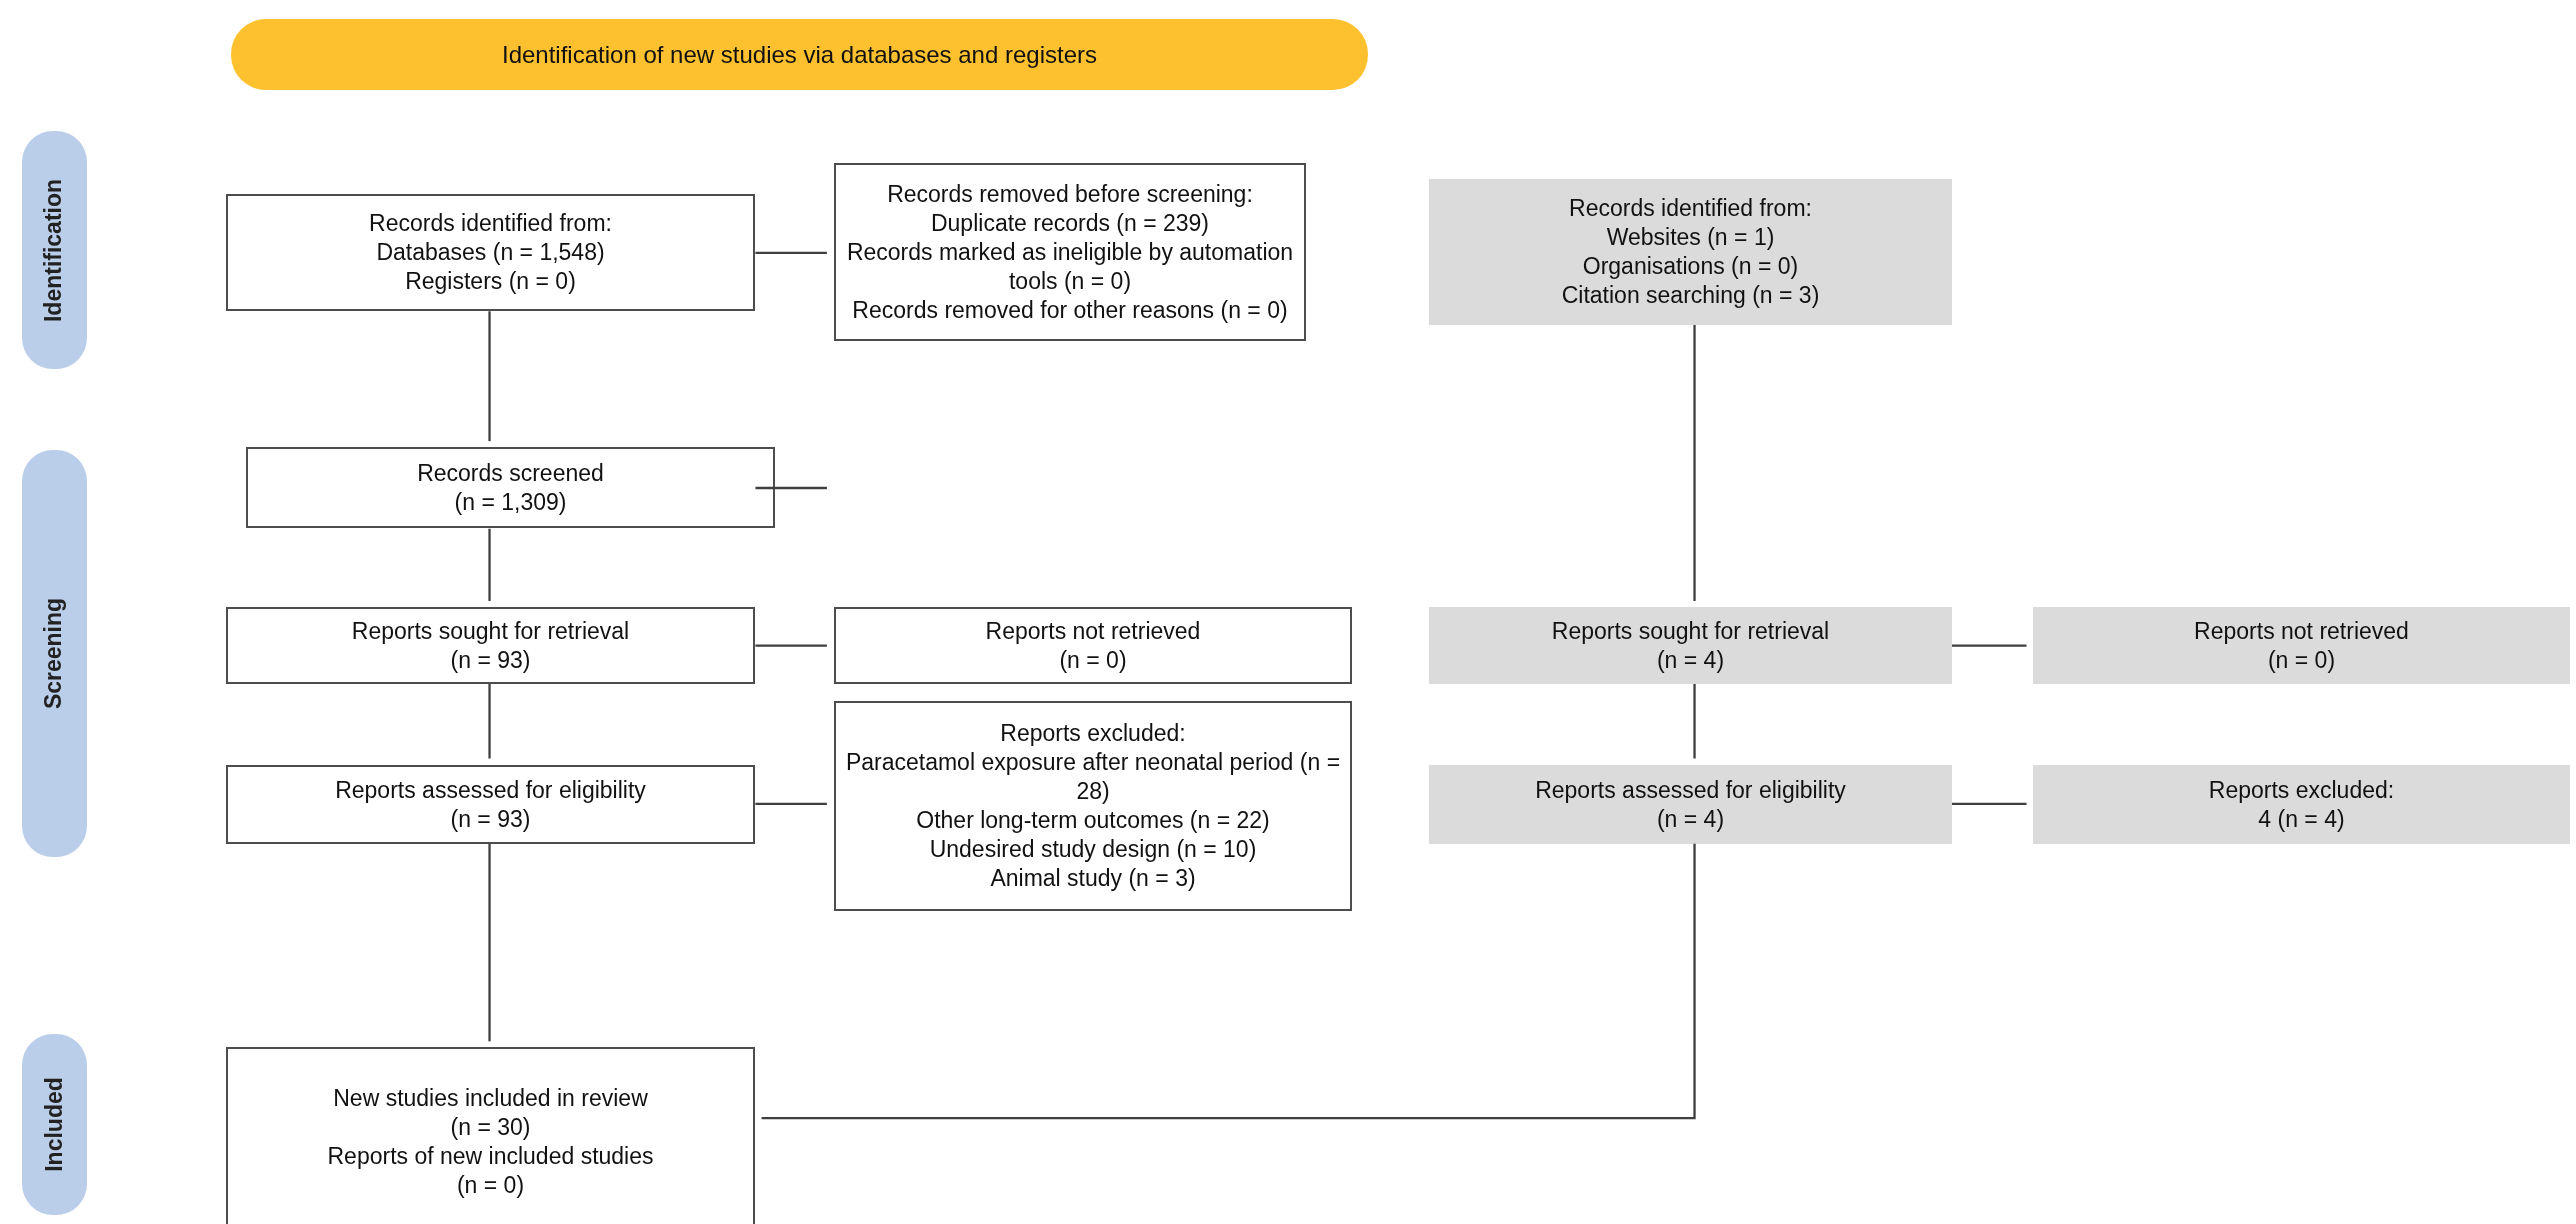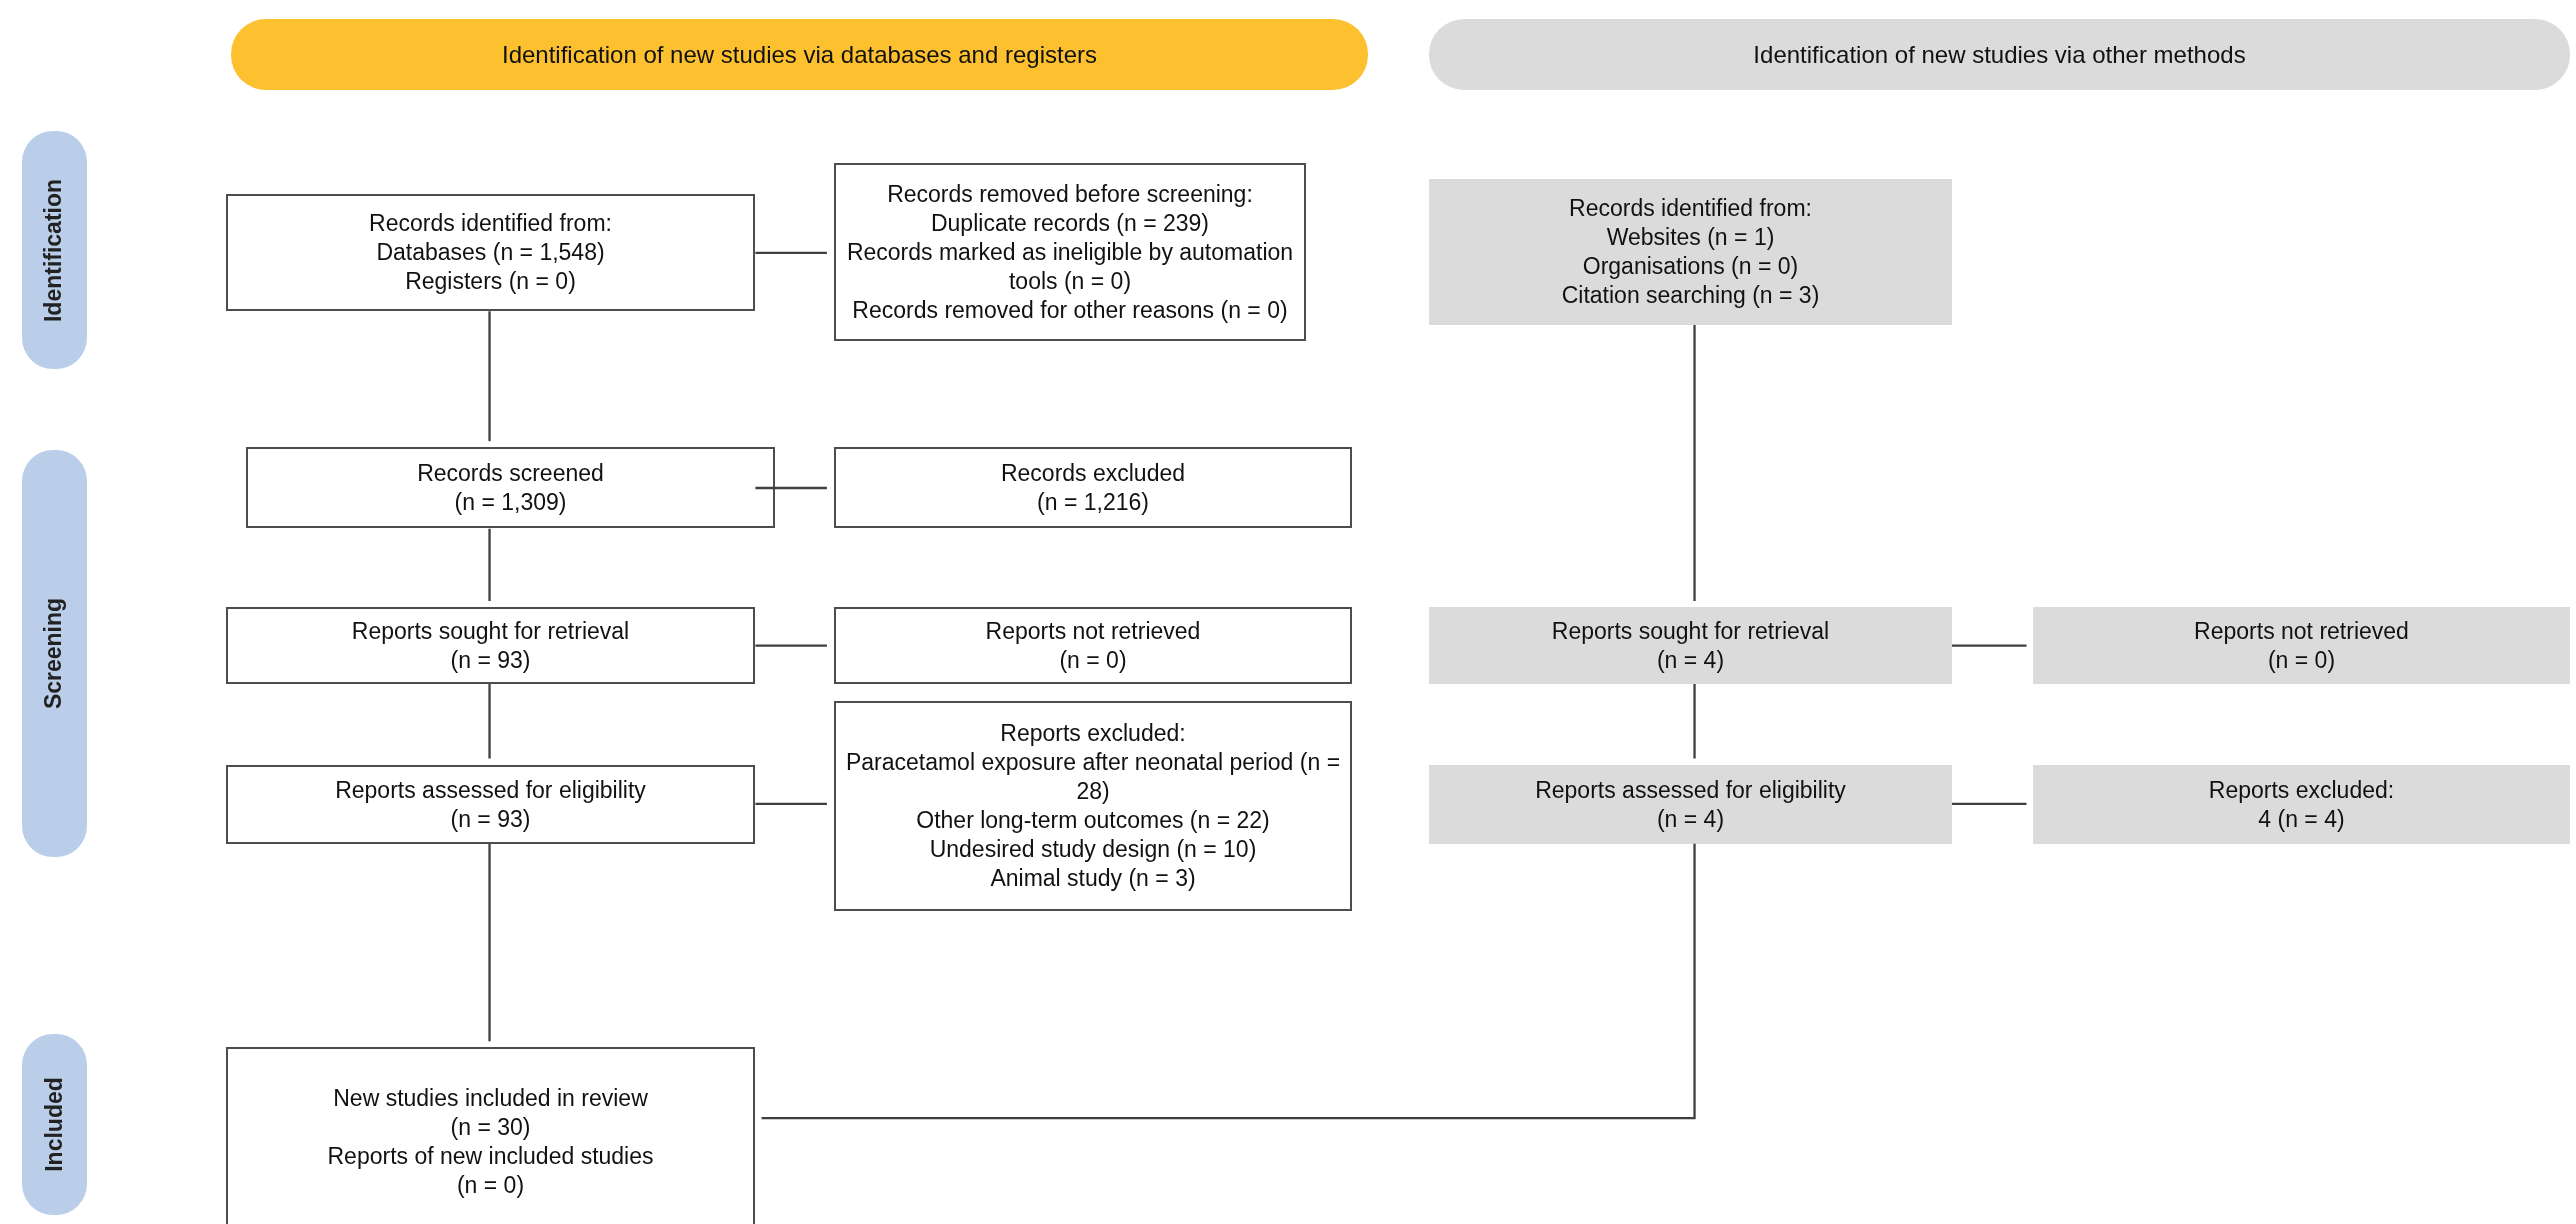--- a/index.html
+++ b/index.html
@@ -63,21 +63,20 @@
     pointer-events: none;
   }
   svg.arrows path { stroke: #3f3f3f; stroke-width: 3; fill: none; }
 </style>
 </head>
 <body>
 
 <div class="canvas">
 
   <div class="hdr yellow" style="left:231px; top:19px; width:1137px; height:71px;">Identification of new studies via databases and registers</div>
-  <div class="hdr gray" style="left:1429px; top:19px; width:1141px; height:71px;">Identification of new studies via other methods</div>
 
   <div class="stage" style="top:131px; height:238px;">
     <span class="vtext">Identification</span>
   </div>
   <div class="stage" style="top:450px; height:407px;">
     <span class="vtext">Screening</span>
   </div>
   <div class="stage" style="top:1034px; height:181px;">
     <span class="vtext">Included</span>
   </div>
@@ -89,22 +88,20 @@
 Duplicate records (n = 239)
 Records marked as ineligible by automation tools (n = 0)
 Records removed for other reasons (n = 0)</div>
   <div class="box gray" style="left:1429px; top:179px; width:523px; height:146px;">Records identified from:
 Websites (n = 1)
 Organisations (n = 0)
 Citation searching (n = 3)</div>
 
   <div class="box white" style="left:226px; top:447px; width:529px; height:81px;margin-left:20px;">Records screened
 (n = 1,309)</div>
-  <div class="box white" style="left:834px; top:447px; width:518px; height:81px;">Records excluded
-(n = 1,216)</div>
 
   <div class="box white" style="left:226px; top:607px; width:529px; height:77px;">Reports sought for retrieval
 (n = 93)</div>
   <div class="box white" style="left:834px; top:607px; width:518px; height:77px;">Reports not retrieved
 (n = 0)</div>
   <div class="box gray" style="left:1429px; top:607px; width:523px; height:77px;">Reports sought for retrieval
 (n = 4)</div>
   <div class="box gray" style="left:2033px; top:607px; width:537px; height:77px;">Reports not retrieved
 (n = 0)</div>
 

